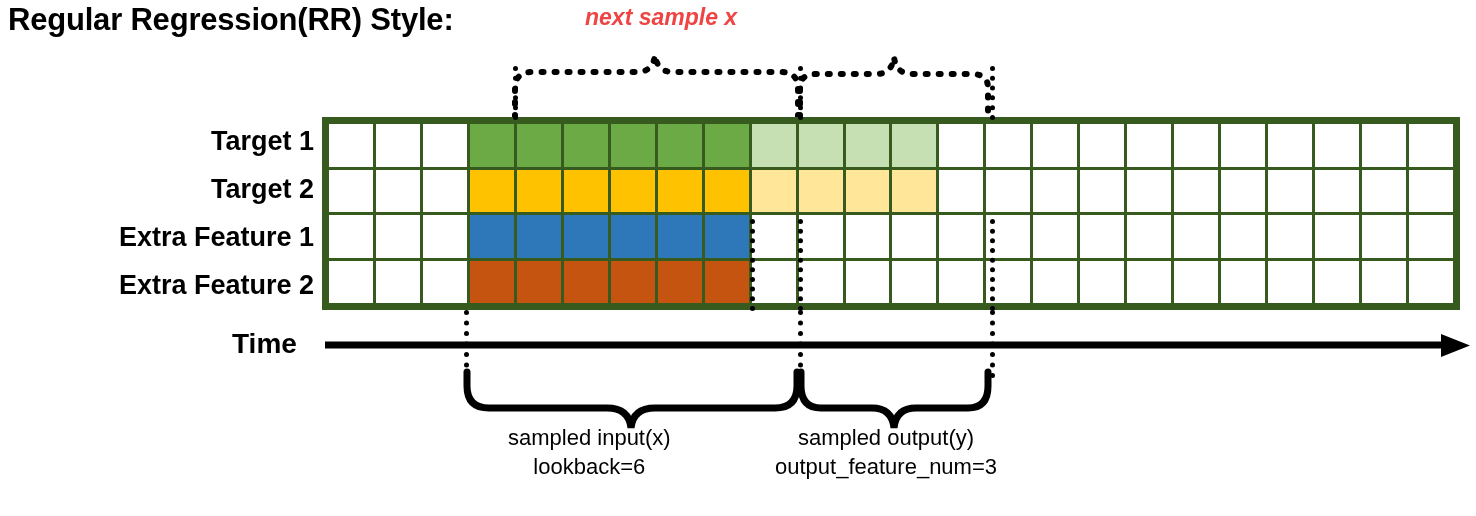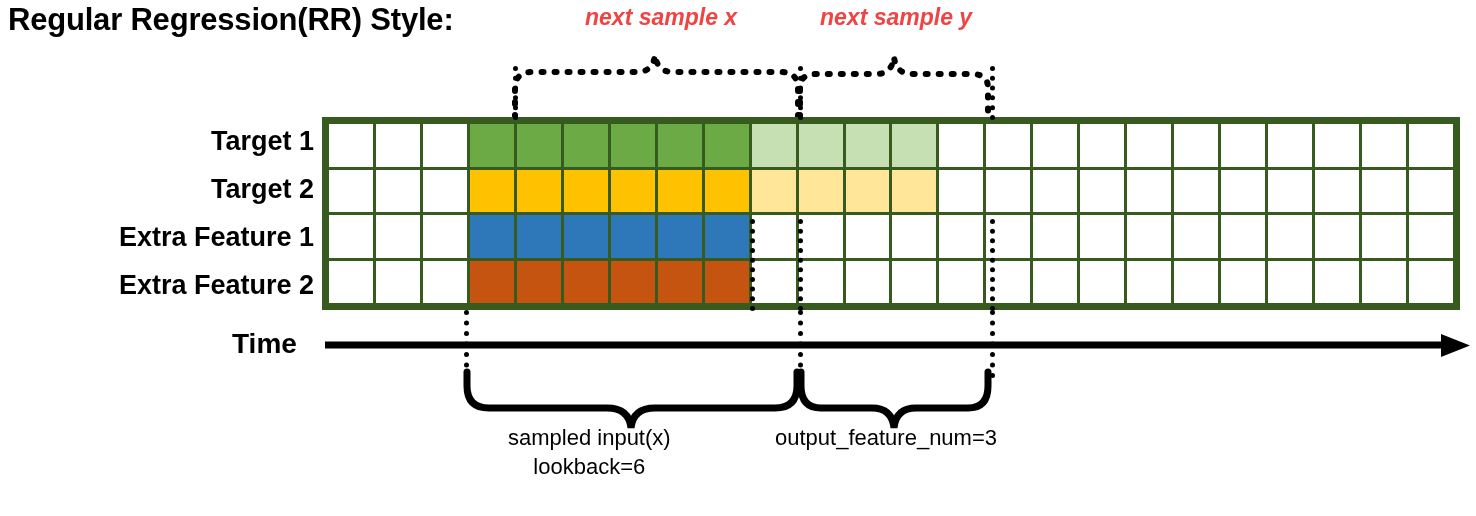--- a/index.html
+++ b/index.html
@@ -99,21 +99,20 @@
   <div id="page-title">Regular Regression(RR) Style:</div>
 
   <svg id="top-braces" style="position:absolute;left:0;top:0;width:1476px;height:130px;">
 
     <path d="M 515,117 L 515,88 Q 515,72 533,72 L 637,72 Q 653,72 655,55 Q 657,72 673,72 L 780,72 Q 798,72 798,88 L 798,117" fill="none" stroke="#000" stroke-width="6" stroke-linecap="round" stroke-dasharray="2 11"></path>
 
     <path d="M 800,117 L 800,88 Q 800,74 816,74 L 876,74 Q 892,74 894,57 Q 896,74 912,74 L 972,74 Q 988,74 988,88 L 988,117" fill="none" stroke="#000" stroke-width="6" stroke-linecap="round" stroke-dasharray="2 11"></path>
   </svg>
 
   <div class="brace-label-top" id="label-next-x">next sample x</div>
-  <div class="brace-label-top" id="label-next-y">next sample y</div>
 
   <div class="row-label r0">Target 1</div>
   <div class="row-label r1">Target 2</div>
   <div class="row-label r2">Extra Feature 1</div>
   <div class="row-label r3">Extra Feature 2</div>
 
   <div id="grid">
       <div class="cell"></div>
       <div class="cell"></div>
       <div class="cell"></div>
@@ -235,16 +234,17 @@
     <path d="M 467,2 L 467,16 Q 467,38 489,38 L 607,38 Q 629,38 631,58 Q 633,38 655,38 L 775,38 Q 797,38 797,16 L 797,2" fill="none" stroke="#000" stroke-width="7" stroke-linecap="round"></path>
 
     <path d="M 801,2 L 801,16 Q 801,38 821,38 L 872,38 Q 892,38 894,58 Q 896,38 916,38 L 968,38 Q 988,38 988,16 L 988,2" fill="none" stroke="#000" stroke-width="7" stroke-linecap="round"></path>
   </svg>
 
   <div class="caption" id="caption-input">
     <div>sampled input(x)</div>
     <div>lookback=6</div>
   </div>
   <div class="caption" id="caption-output">
+    <div>sampled output(y)</div>
     <div>output_feature_num=3</div>
   </div>
 
 </div>
 
 </body></html>

